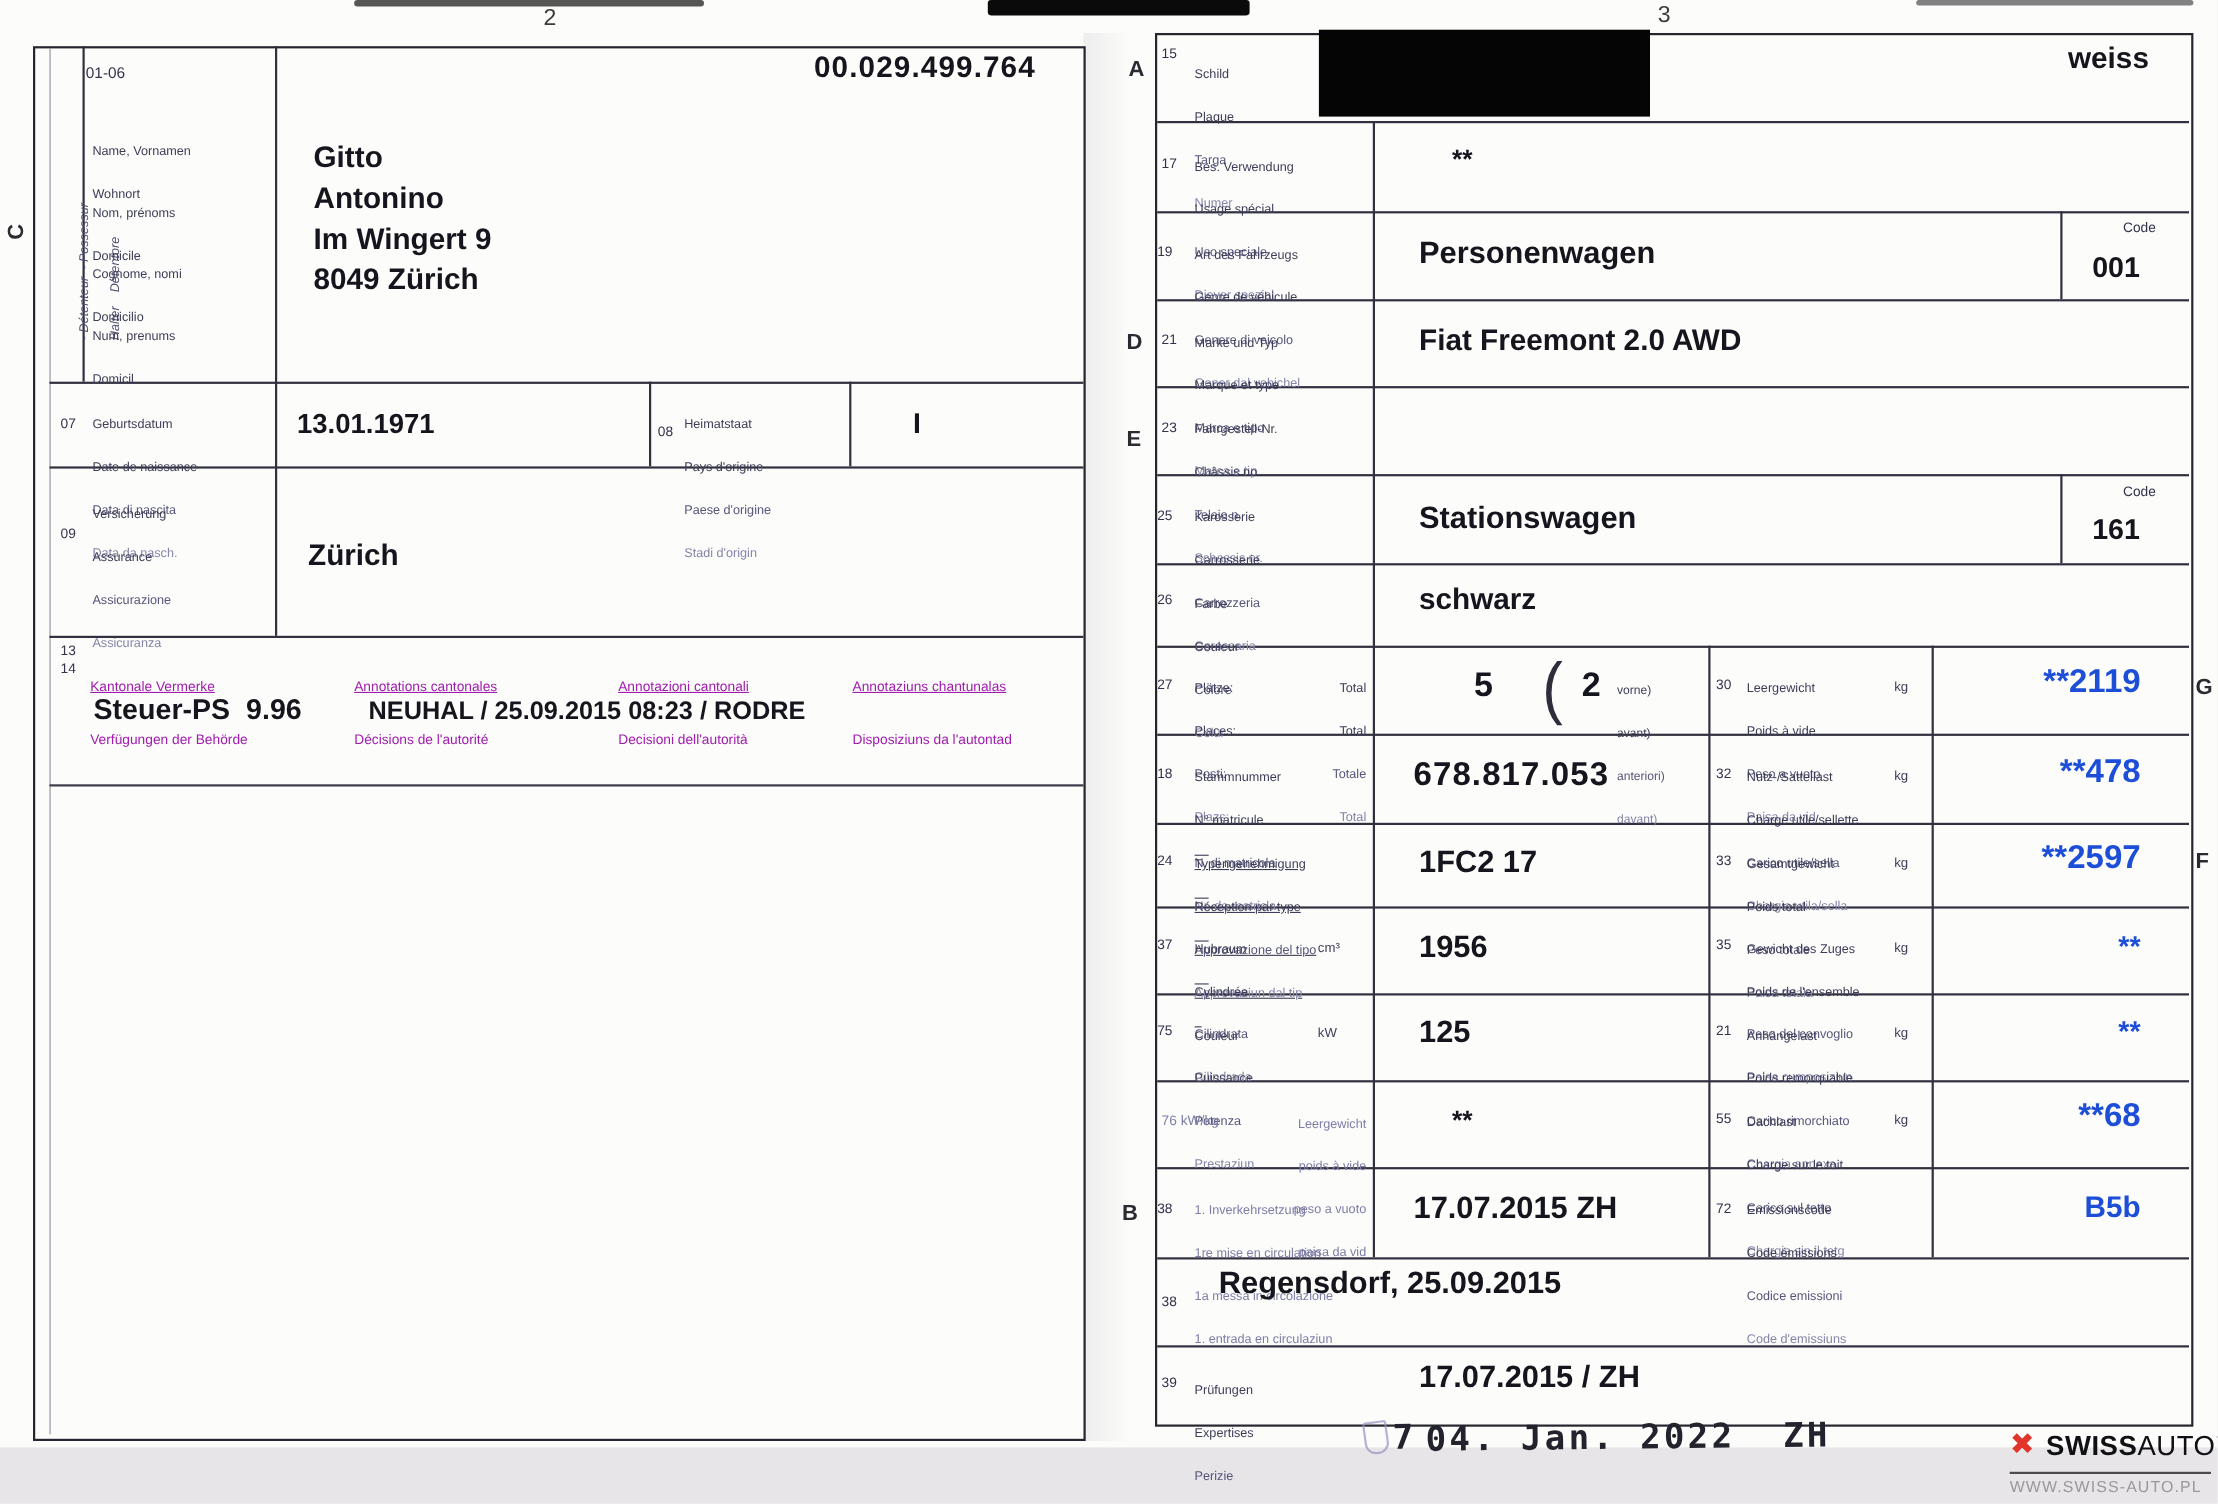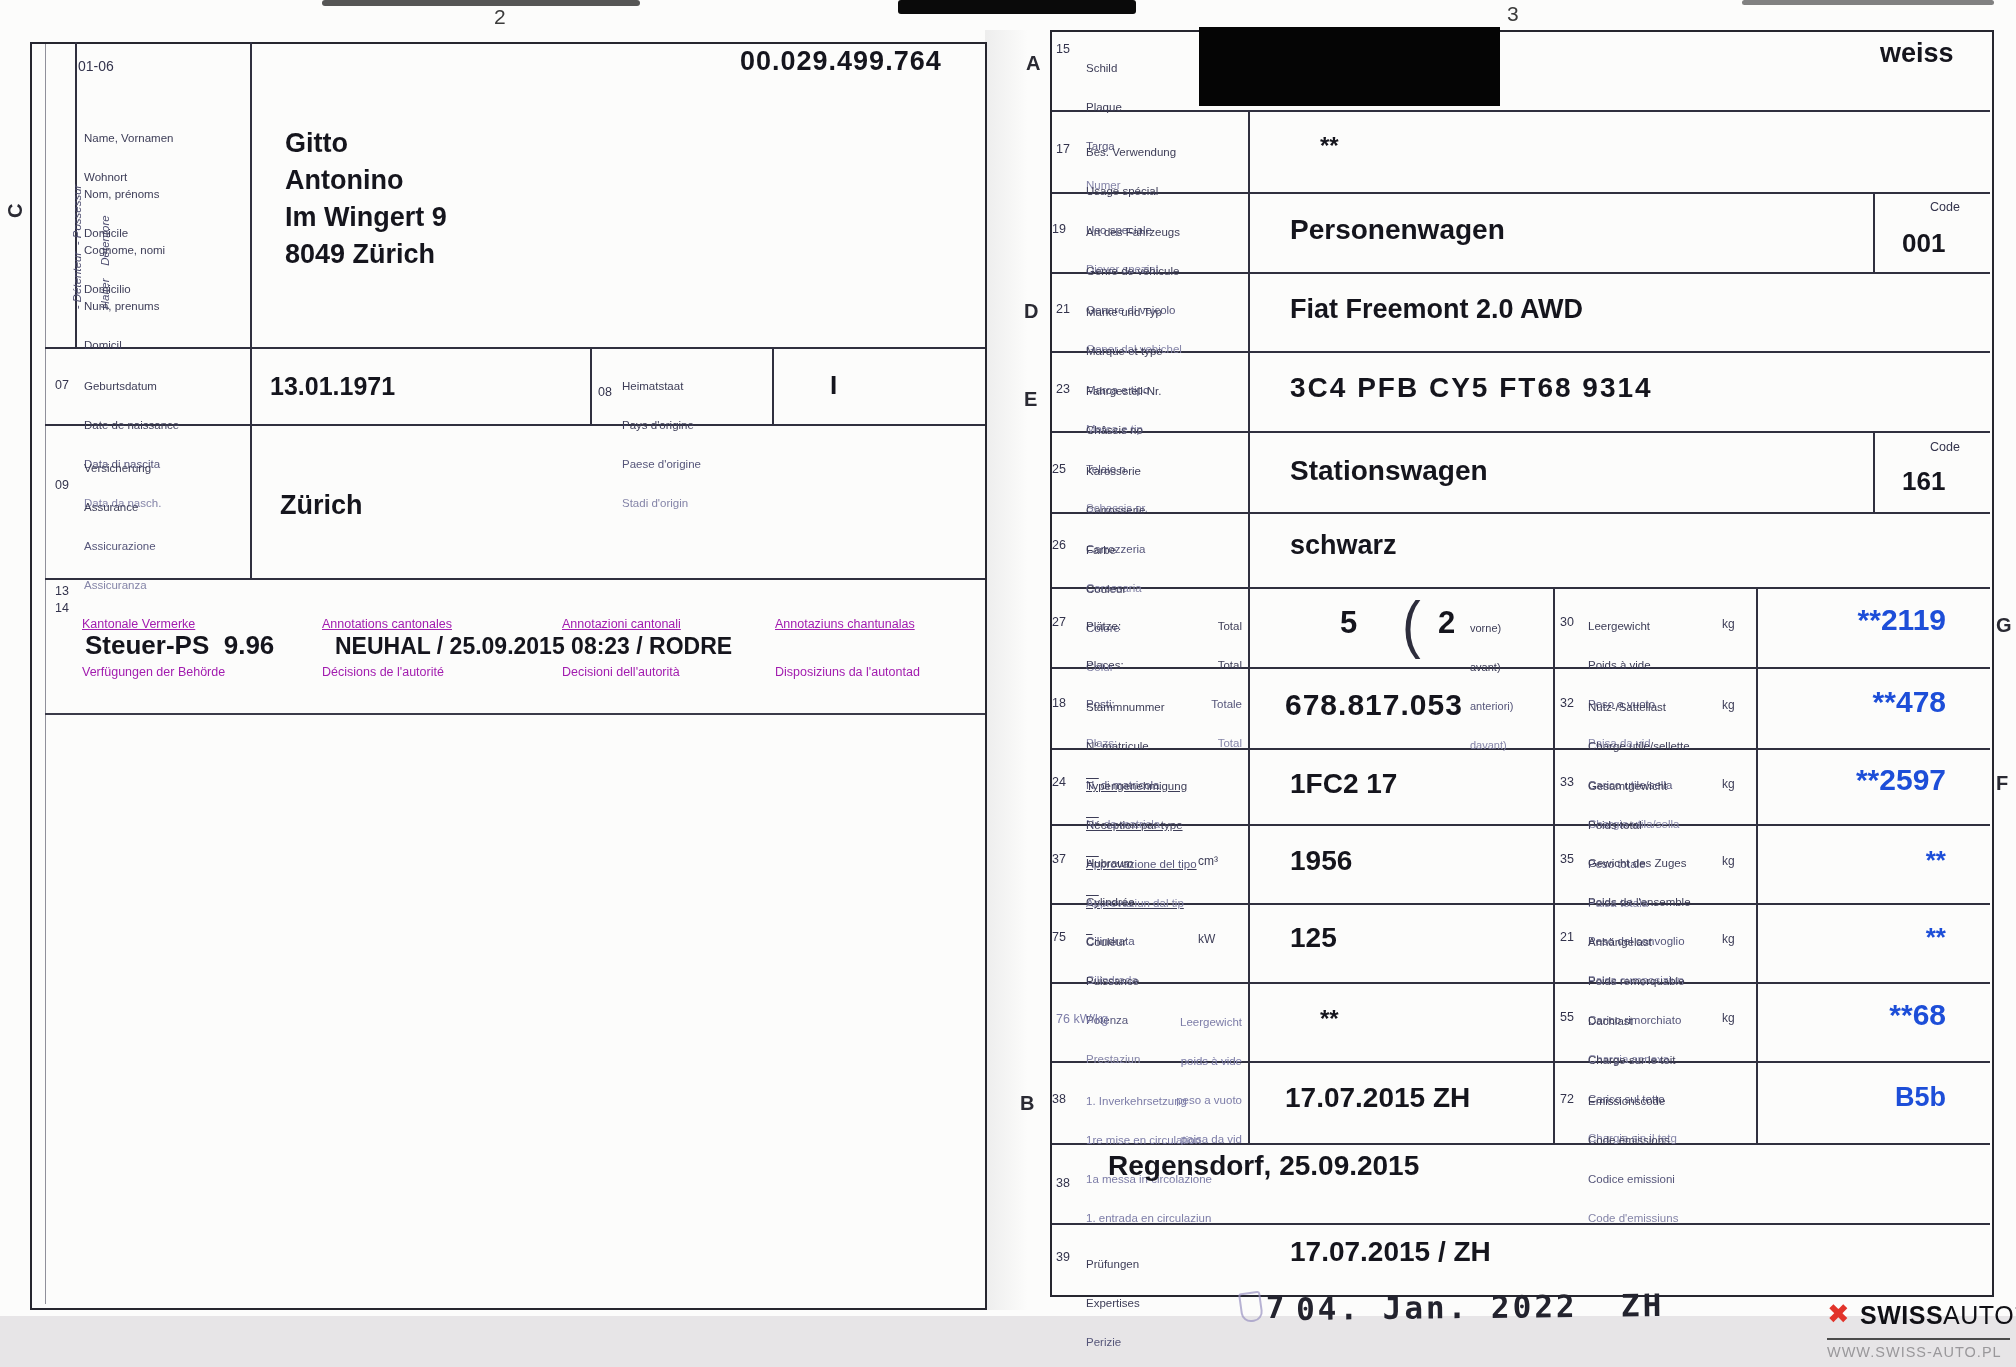--- a/index.html
+++ b/index.html
@@ -210,21 +210,20 @@
   <div class="v" style="left:1290px;top:294px;">Fiat Freemont 2.0 AWD</div>
 
   <div class="letter" style="left:1024px;top:388px;">E</div>
   <div class="n" style="left:1056px;top:382px;">23</div>
   <div class="lb" style="left:1086px;top:359px;">
     <span>Fahrgestell-Nr.</span>
     <span>Châssis no</span>
     <span>Telaio n.</span>
     <span>Schassis nr.</span>
   </div>
-  <div class="v" style="left:1290px;top:372px;font-size:28px;letter-spacing:2px;">3C4 PFB CY5 FT68 9314</div>
 
   <div class="n" style="left:1052px;top:462px;">25</div>
   <div class="lb" style="left:1086px;top:439px;">
     <span>Karosserie</span>
     <span>Carrosserie</span>
     <span>Carrozzeria</span>
     <span>Carossaria</span>
   </div>
   <div class="v" style="left:1290px;top:455px;font-size:28px;">Stationswagen</div>
   <div class="n" style="left:1930px;top:440px;">Code</div>

